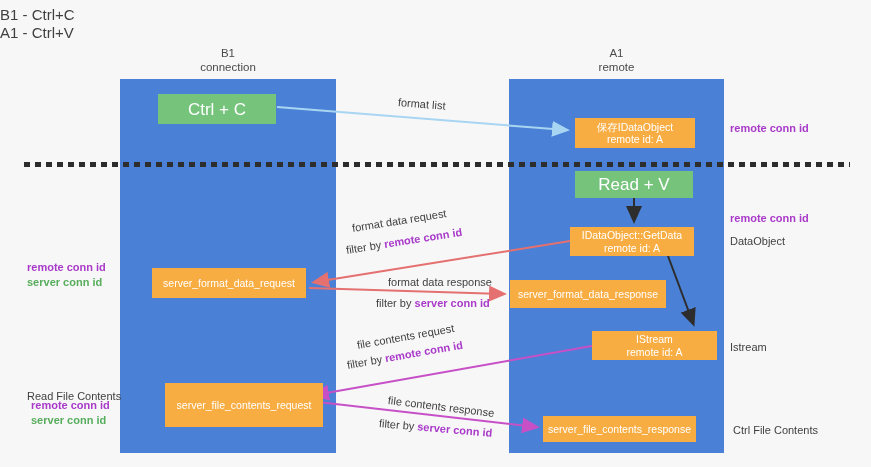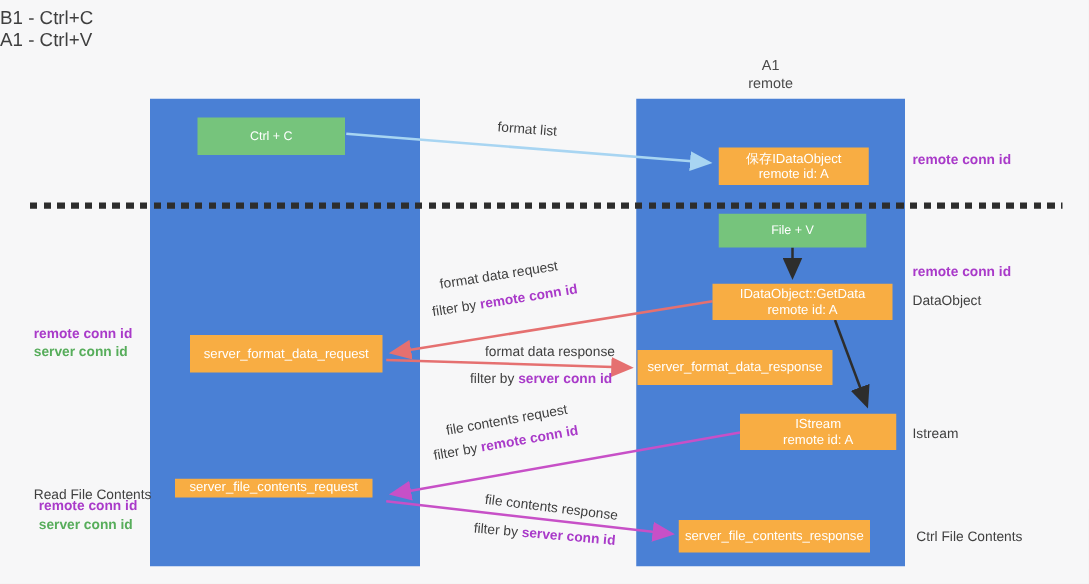--- a/index.html
+++ b/index.html
@@ -20,37 +20,41 @@
   .ln{stroke-width:2;fill:none;}
   .ln-blue{stroke:var(--arrow_lightblue);}
   .ln-black{stroke:var(--arrow_black);}
   .ln-red{stroke:var(--arrow_red);}
   .ln-mag{stroke:var(--arrow_magenta);}
   #mh-blue path{fill:var(--arrow_lightblue);}
   #mh-black path{fill:var(--arrow_black);}
   #mh-red path{fill:var(--arrow_red);}
   #mh-mag path{fill:var(--arrow_magenta);}
   .node{z-index:4;display:flex;flex-direction:column;align-items:center;justify-content:center;
-        color:#fff;text-align:center;font-size:10px;line-height:13px;}
+        color:#fff;text-align:center;font-size:17px;line-height:13px;}
   .node.orange{background:var(--node_orange);font-size:10.5px;line-height:12.5px;}
   .node.green{background:var(--node_green);}
   .lbl{z-index:5;font-size:11px;color:var(--text_dark);white-space:nowrap;transform-origin:left center;}
   .purple{color:var(--text_purple);font-weight:bold;}
   .greent{color:var(--text_green);font-weight:bold;}
 </style>
 </head>
 <body>
 
 <div class="canvas">
 
   <div class="abs title">
     <div>B1 - Ctrl+C</div>
     <div>A1 - Ctrl+V</div>
   </div>
 
+  <div class="abs lane-header" style="left:120px;top:46px;width:216px;">
+    <div>B1</div>
+    <div>connection</div>
+  </div>
   <div class="abs lane-header" style="left:509px;top:46px;width:215px;">
     <div>A1</div>
     <div>remote</div>
   </div>
 
   <div class="abs lane" style="left:120px;top:79px;width:216px;height:374px;"></div>
   <div class="abs lane" style="left:509px;top:79px;width:215px;height:374px;"></div>
 
   <div class="abs divider" style="left:24px;top:162px;width:826px;"></div>
 
@@ -79,37 +83,37 @@
   </svg>
 
   <div class="abs node green" style="left:158px;top:94px;width:118px;height:30px;">
     <span>Ctrl + C</span>
   </div>
   <div class="abs node orange" style="left:575px;top:118px;width:120px;height:30px;">
     <span>保存IDataObject</span>
     <span>remote id: A</span>
   </div>
   <div class="abs node green" style="left:575px;top:171px;width:118px;height:27px;">
-    <span>File + V</span>
+    <span>Read + V</span>
   </div>
-  <div class="abs node orange" style="left:570px;top:227px;width:144px;height:29px;">
+  <div class="abs node orange" style="left:570px;top:227px;width:124px;height:29px;">
     <span>IDataObject::GetData</span>
     <span>remote id: A</span>
   </div>
   <div class="abs node orange" style="left:152px;top:268px;width:154px;height:30px;">
     <span>server_format_data_request</span>
   </div>
   <div class="abs node orange" style="left:510px;top:280px;width:156px;height:28px;">
     <span>server_format_data_response</span>
   </div>
   <div class="abs node orange" style="left:592px;top:331px;width:125px;height:29px;">
     <span>IStream</span>
     <span>remote id: A</span>
   </div>
-  <div class="abs node orange" style="left:140px;top:383px;width:158px;height:15px;">
+  <div class="abs node orange" style="left:165px;top:383px;width:158px;height:44px;">
     <span>server_file_contents_request</span>
   </div>
   <div class="abs node orange" style="left:543px;top:416px;width:153px;height:26px;">
     <span>server_file_contents_response</span>
   </div>
 
   <div class="abs lbl" style="left:398px;top:96px;transform:rotate(4.5deg);">format list</div>
 
   <div class="abs lbl" style="left:352px;top:222px;transform:rotate(-9deg);">format data request</div>
   <div class="abs lbl" style="left:346px;top:244px;transform:rotate(-9deg);">

